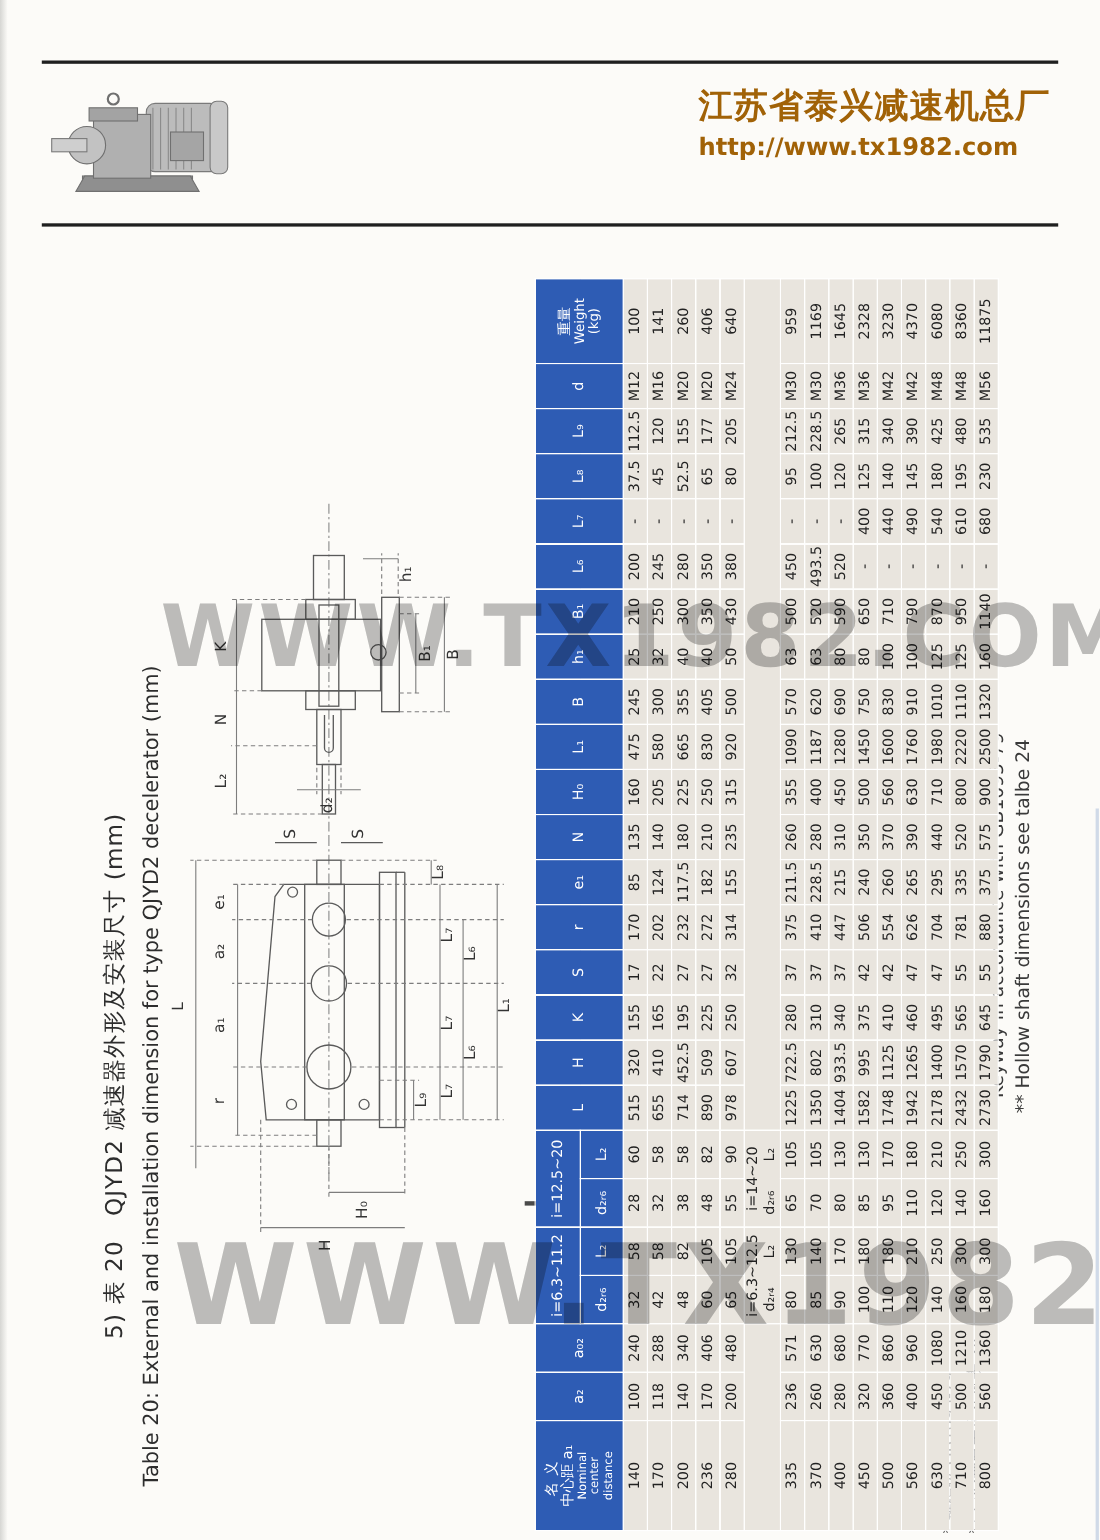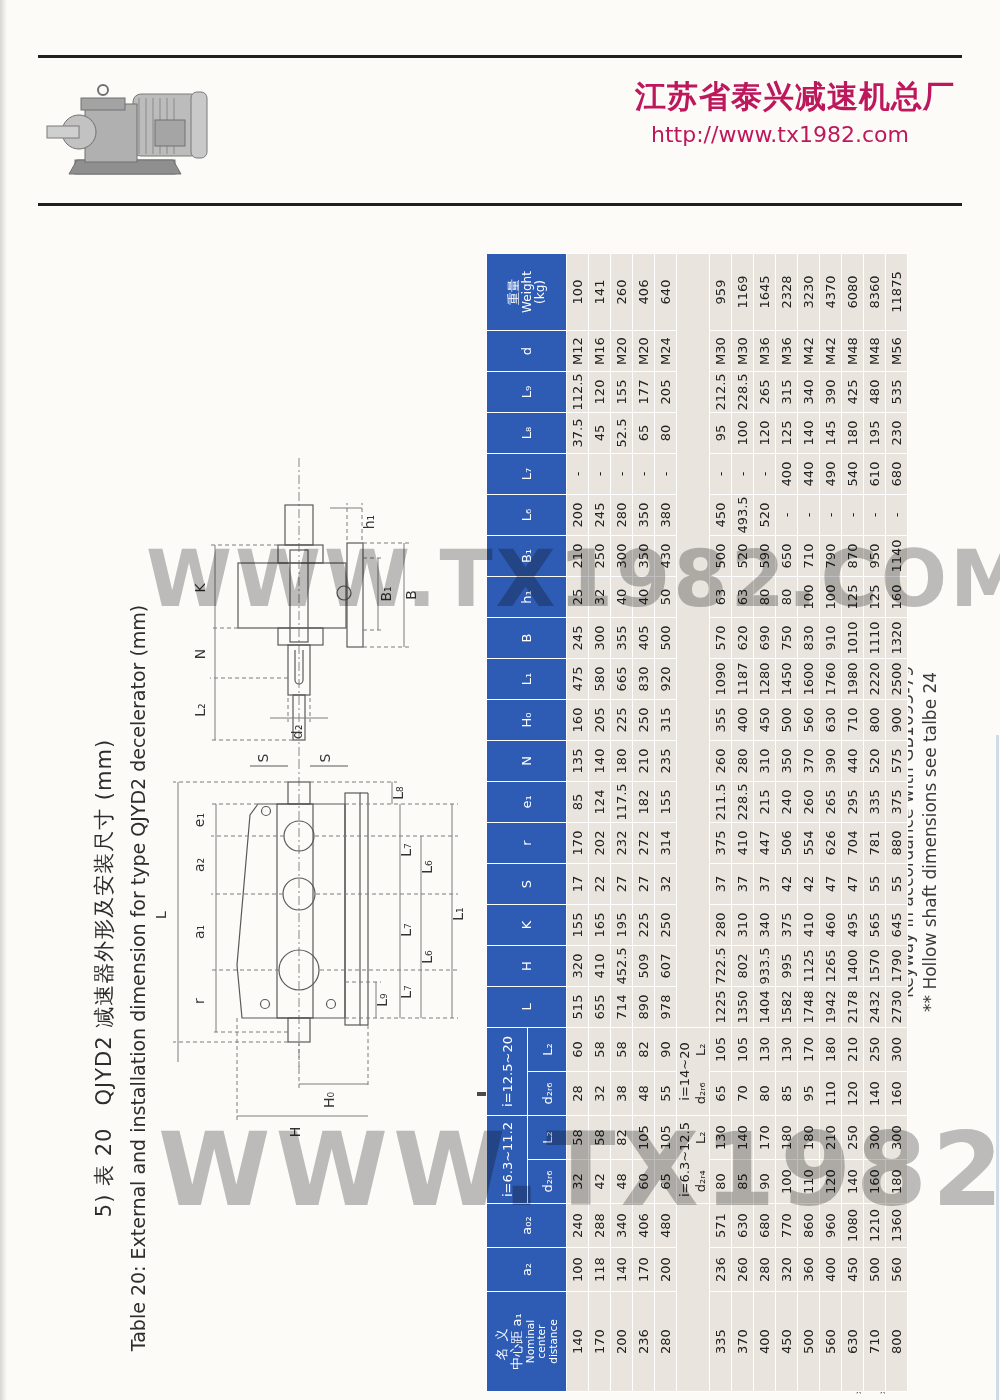--- a/index.html
+++ b/index.html
@@ -6,23 +6,23 @@
   body{width:1000px;height:1400px;position:relative;overflow:hidden;
        background:#fcfbf8;font-family:"DejaVu Sans",sans-serif;}
   .abs{position:absolute;}
   
   .edge-left{left:0;top:0;width:7px;height:1400px;
              background:linear-gradient(90deg,#d6d6d3,rgba(214,214,211,0));}
   .edge-right{right:1px;top:735px;width:3px;height:665px;background:#b9c7df;opacity:.65;}
   .scan-mark{left:477px;top:1092px;width:13px;height:4px;background:#4a4a4a;}
   
   .rule{left:38px;width:924px;height:3px;background:#1f1f1f;}
-  .hdr-text{right:45px;top:76px;text-align:left;color:#be185d;}
+  .hdr-text{right:45px;top:76px;text-align:left;color:#a16207;}
   .company{font-size:31px;font-weight:700;letter-spacing:1px;line-height:40px;}
-  .website{font-size:22px;font-weight:400;line-height:30px;margin-top:4px;margin-left:16px;}
+  .website{font-size:22px;font-weight:700;line-height:30px;margin-top:4px;}
   .phone{font-size:24px;font-weight:700;letter-spacing:2px;line-height:32px;margin-top:2px;}
   
   .wm{color:#b3b3b3;font-weight:700;white-space:nowrap;mix-blend-mode:multiply;
       opacity:.85;z-index:30;pointer-events:none;}
   .wm1{left:146px;top:534px;font-size:78px;letter-spacing:3px;}
   .wm2{left:158px;top:1110px;font-size:102px;letter-spacing:5px;}
   
   .rin{transform-origin:0 0;}
   .title-box{left:86px;top:592px;width:76px;height:772px;}
   .title-box .rin{width:772px;height:76px;transform:rotate(-90deg) translateX(-772px);

